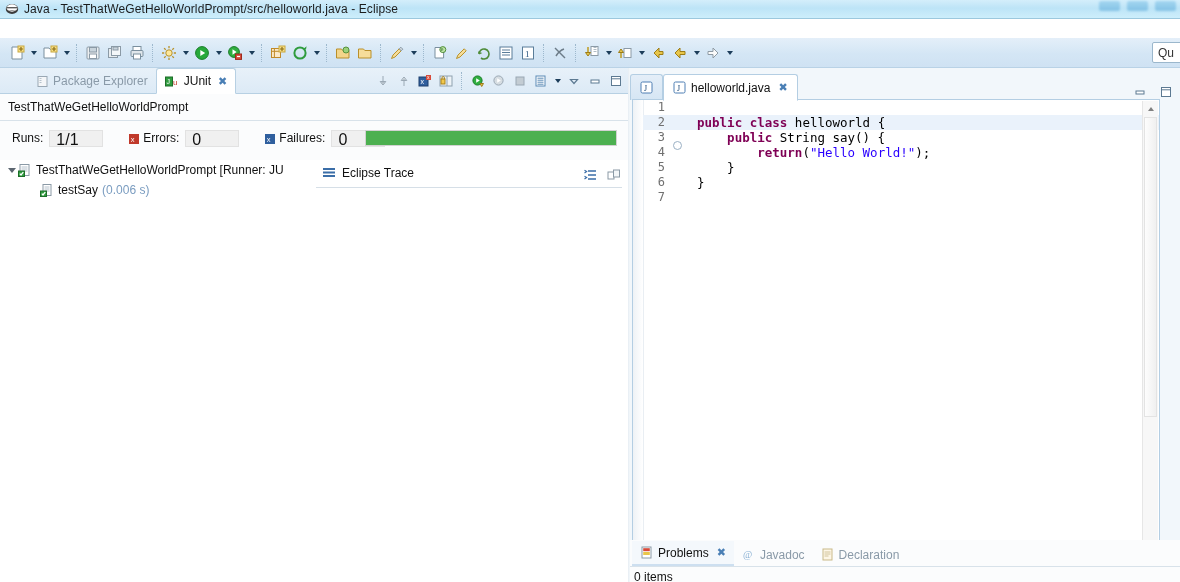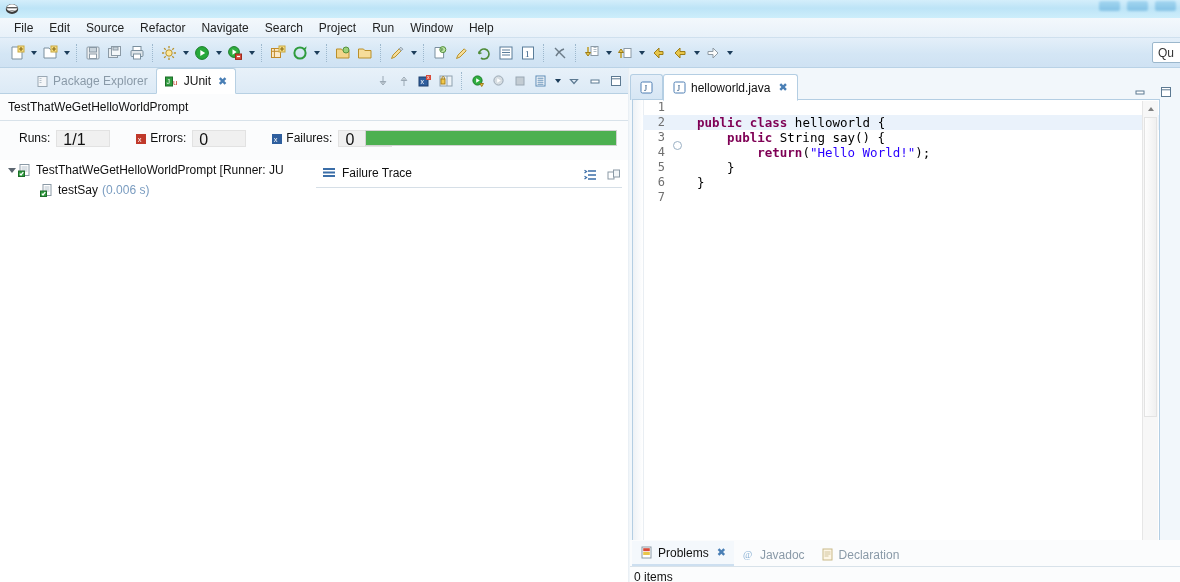--- a/index.html
+++ b/index.html
@@ -124,21 +124,21 @@
   .junit-title {
     position: absolute; left: 8px; top: 32px;
     font-size: 12px; color: #111; white-space: nowrap;
   }
   .junit-sep {
     position: absolute; left: 0; top: 52px; width: 628px; height: 1px;
     background: #d8e2ea;
   }
 
   .countbar {
-    position: absolute; left: 7px; top: 56px; width: 628px; height: 28px;
+    position: absolute; left: 0; top: 56px; width: 628px; height: 28px;
     display: flex; align-items: center; font-size: 12px; color: #111;
     padding-left: 12px; box-sizing: border-box; gap: 0;
   }
   .cb-label { white-space: nowrap; }
   .cb-val {
     background: #f0f0f0; border: 1px solid #e2e2e2;
     height: 17px; line-height: 17px; box-sizing: border-box;
     min-width: 54px; padding: 0 6px; margin-left: 6px; font-size: 16px;
     color: #111; white-space: nowrap;
   }
@@ -321,39 +321,28 @@
 
   <div class="titlebar">
     <span class="tb-icon">
       <svg class="icon-svg" width="14" height="14" viewBox="0 0 14 14">
         <ellipse cx="7" cy="7" rx="6.2" ry="5" fill="#3b3b3b"></ellipse>
         <ellipse cx="7" cy="6" rx="5.4" ry="3.7" fill="#ffffff"></ellipse>
         <path d="M1.6 7.6 Q7 10.5 12.4 7.6 Q7 9.4 1.6 7.6Z" fill="#2b2b2b"></path>
         <rect x="2" y="5.2" width="10" height="1.1" fill="#333"></rect>
       </svg>
     </span>
+    <span class="tb-text">Java - TestThatWeGetHelloWorldPrompt/src/helloworld.java - Eclipse</span>
     <div class="wincontrols">
       <span></span>
       <span></span>
       <span></span>
     </div>
   </div>
 
-  <div class="menubar">
-    <div class="mi">File</div>
-    <div class="mi">Edit</div>
-    <div class="mi">Source</div>
-    <div class="mi">Refactor</div>
-    <div class="mi">Navigate</div>
-    <div class="mi">Search</div>
-    <div class="mi">Project</div>
-    <div class="mi">Run</div>
-    <div class="mi">Window</div>
-    <div class="mi">Help</div>
-  </div>
 
   <div class="toolbar">
 
     <div class="tbtn">
       <svg class="icon-svg" width="16" height="16" viewBox="0 0 16 16">
         <path d="M3 2h7l3 3v9H3z" fill="#fff" stroke="#7a8f9e"></path>
         <path d="M10 2v3h3" fill="#dfe9f0" stroke="#7a8f9e"></path>
         <rect x="9" y="1" width="6" height="6" fill="#f8e08a" stroke="#c9a83e"></rect>
         <path d="M12 2v4M10 4h4" stroke="#8a6d15" stroke-width="1.2"></path>
       </svg>
@@ -707,21 +696,21 @@
       </div>
     </div>
 
     <div class="failurepane">
       <div class="fp-header">
         <span>
           <svg class="icon-svg" width="14" height="12" viewBox="0 0 14 12">
             <path d="M1 2h12M1 5.5h12M1 9h12" stroke="#3b6ea8" stroke-width="1.8"></path>
           </svg>
         </span>
-        <span class="fp-title">Failure Trace</span>
+        <span class="fp-title">Eclipse Trace</span>
         <div class="fp-tools">
           <div class="vtbtn">
             <svg class="icon-svg" width="14" height="14" viewBox="0 0 14 14">
               <path d="M4 3h8M4 7h8M4 11h8" stroke="#3b6ea8" stroke-width="1.5"></path>
               <path d="M0.5 2.2 2.6 3.6 0.5 5M0.5 8.2 2.6 9.6 0.5 11" fill="none" stroke="#3b6ea8" stroke-width="1.2"></path>
             </svg>
           </div>
           <div class="vtbtn">
             <svg class="icon-svg" width="14" height="14" viewBox="0 0 14 14">
               <rect x="1" y="4" width="6" height="7" fill="#fff" stroke="#8b9aa6"></rect>

